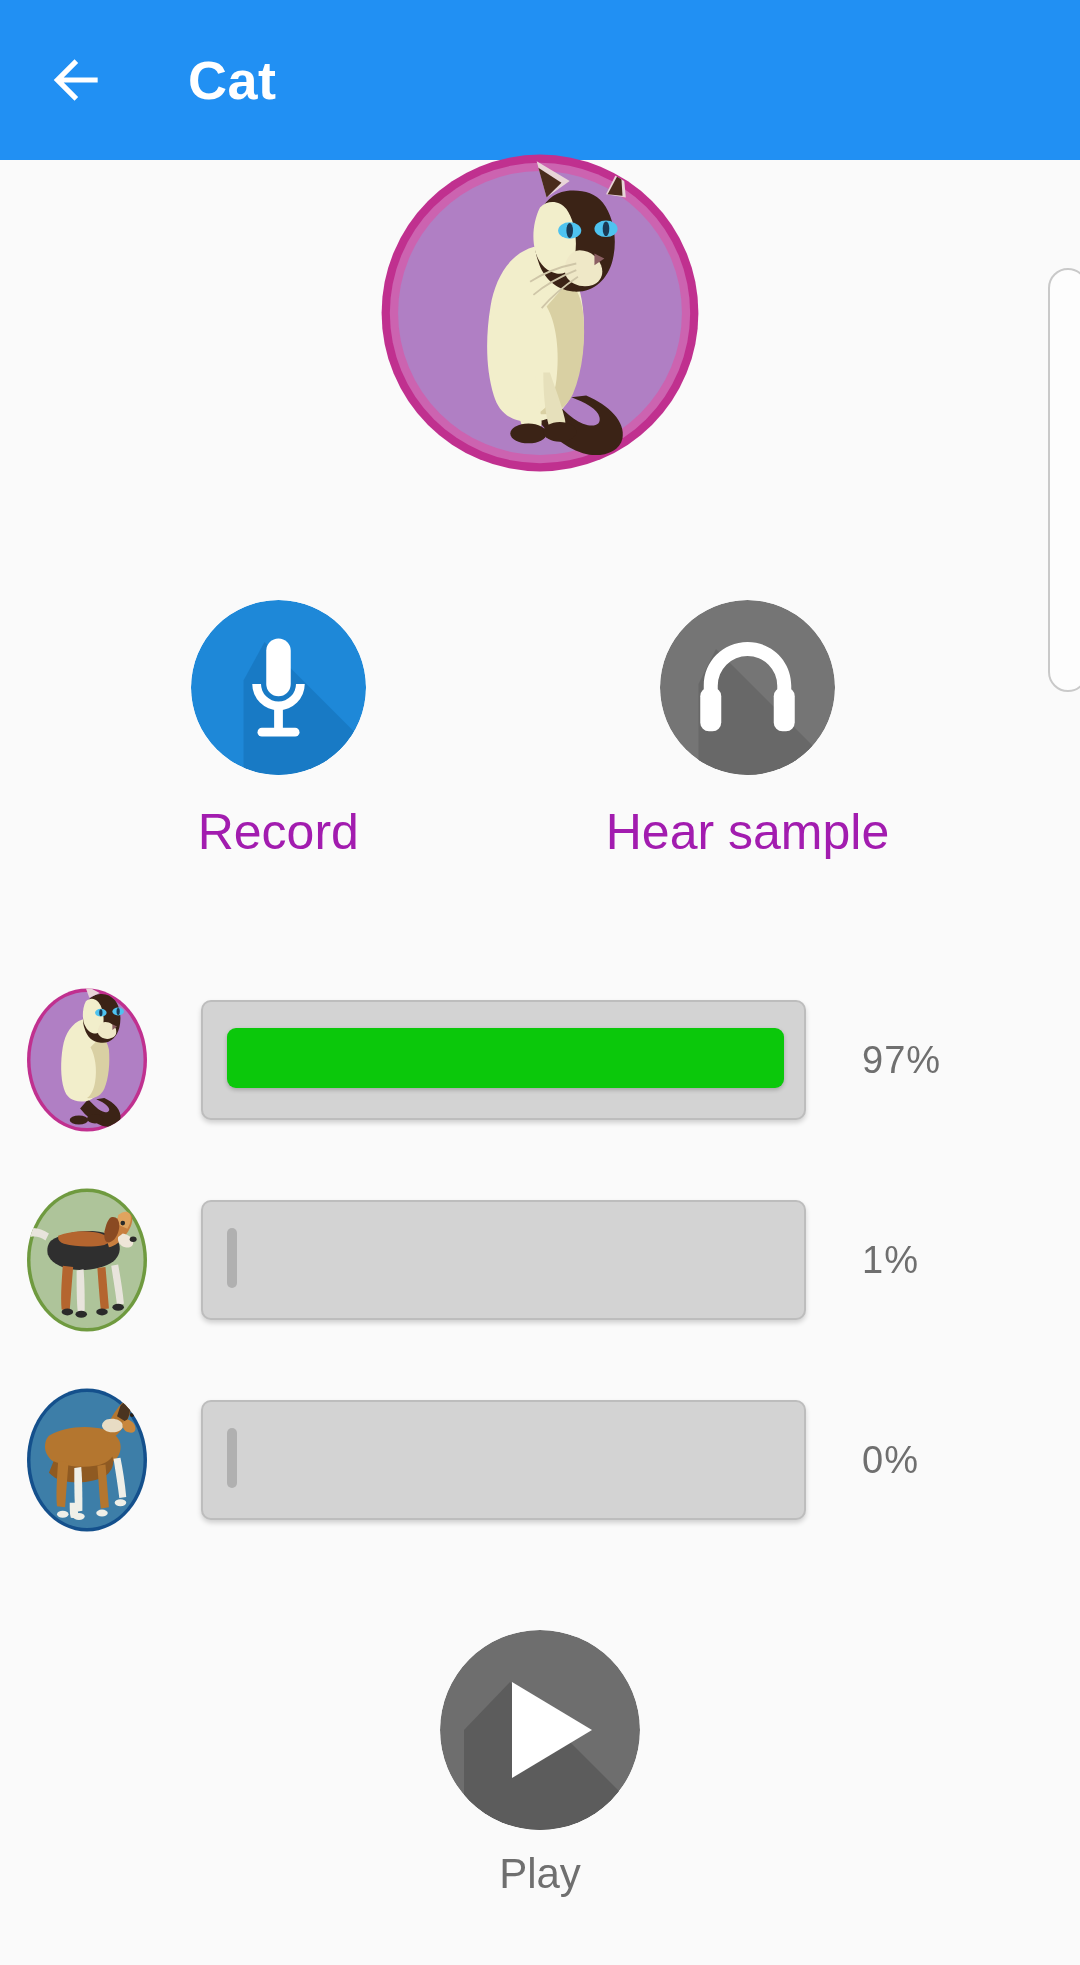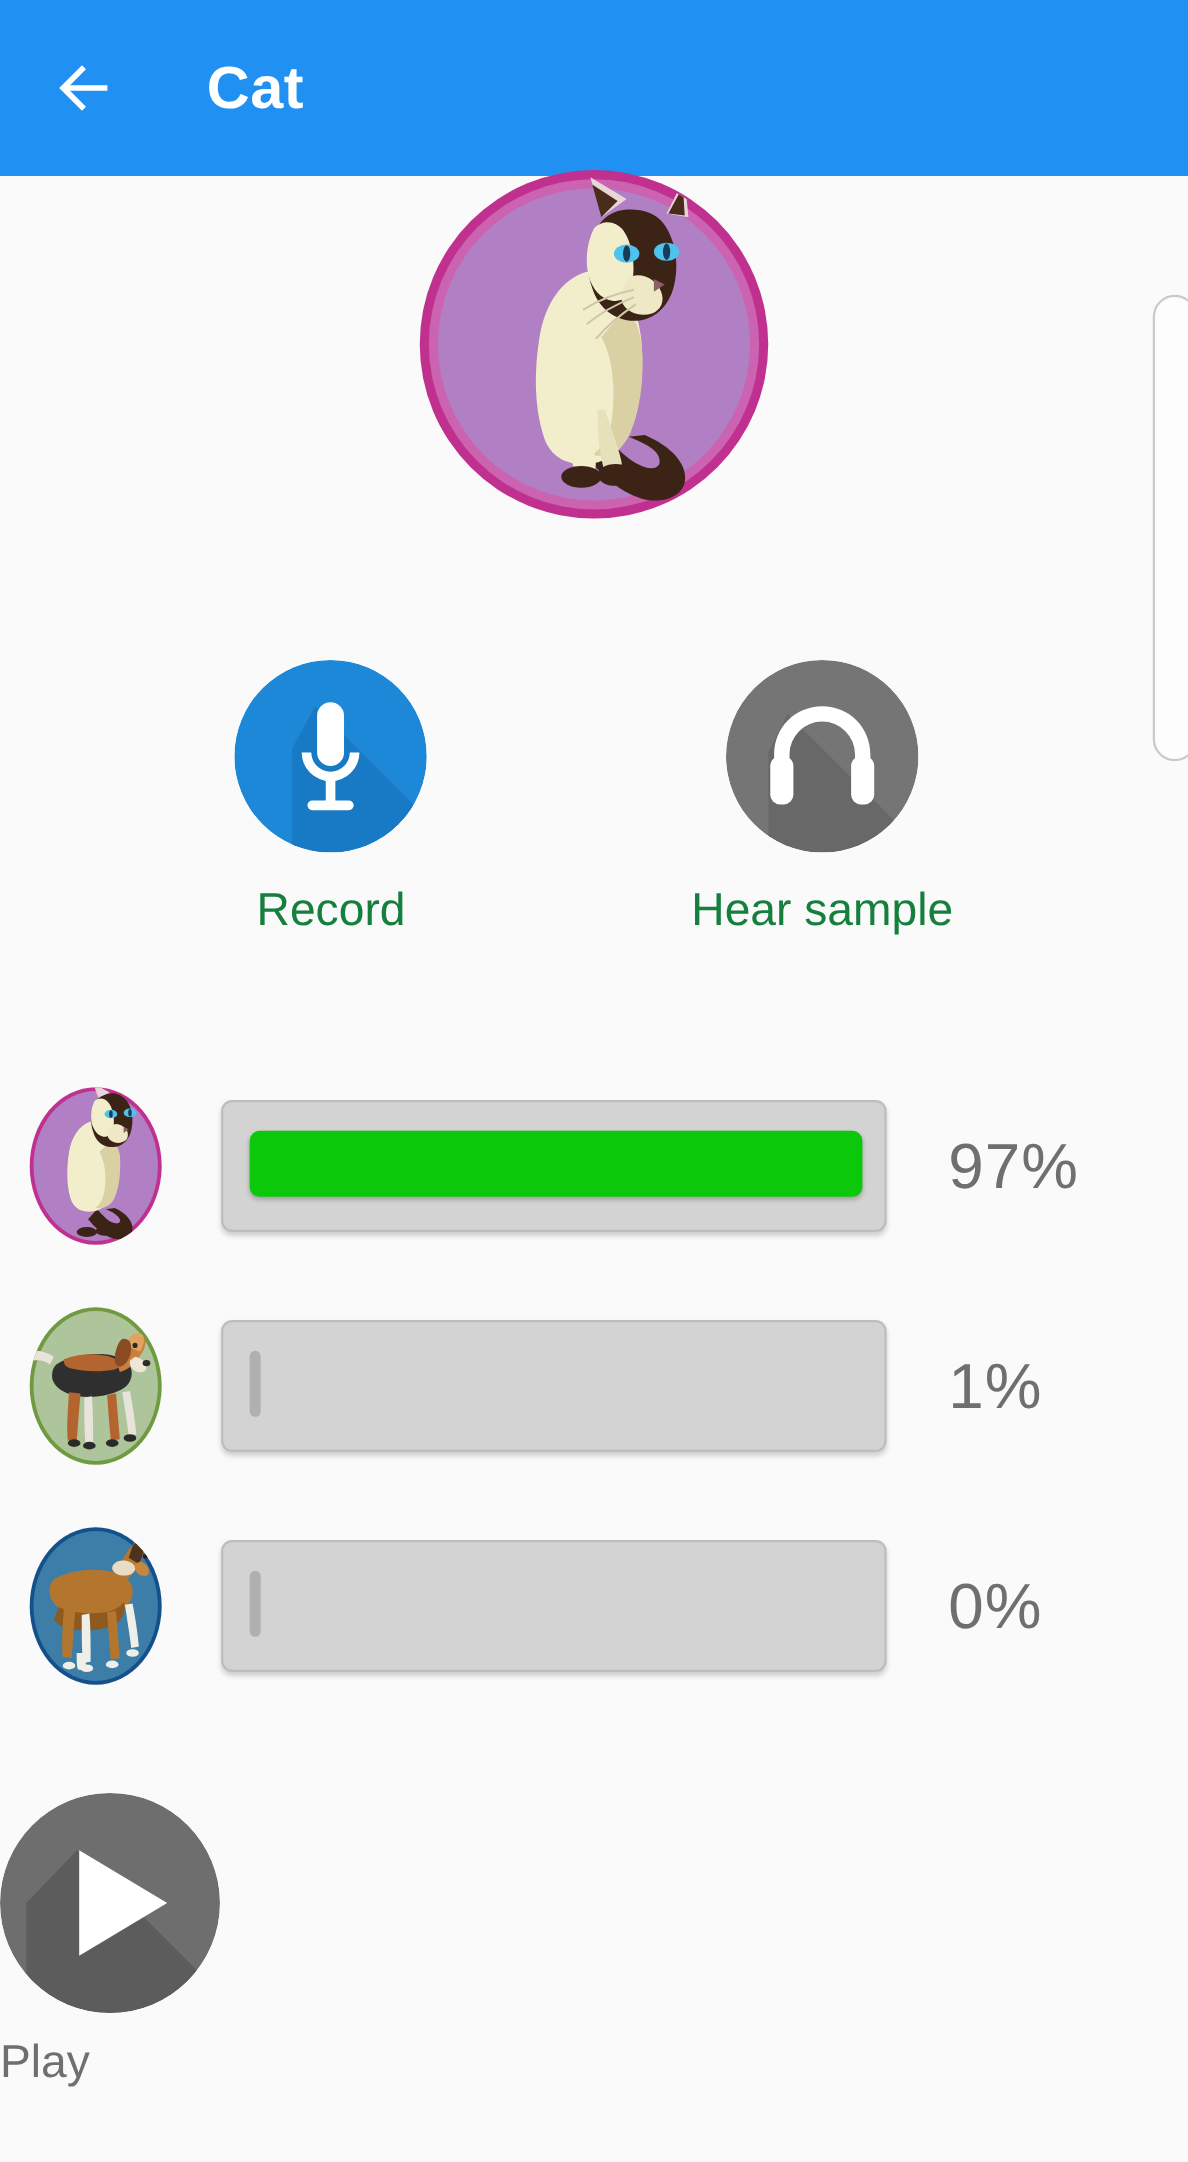--- a/index.html
+++ b/index.html
@@ -89,22 +89,22 @@
     width: 175px;
     height: 175px;
     border-radius: 50%;
     overflow: hidden;
     position: relative;
     cursor: pointer;
   }
   .fab svg { display: block; width: 175px; height: 175px; }
   .action-label {
     margin-top: 28px;
-    font-size: 42px;
-    color: #15803d;
+    font-size: 50px;
+    color: #a21caf;
   }
 
   
   .results {
     position: absolute;
     top: 960px;
     left: 0;
     width: 1080px;
   }
   .row {
@@ -140,37 +140,38 @@
     border-radius: 9px;
     box-shadow: 0 2px 4px rgba(0,0,0,0.22);
   }
   .bar-fill.empty {
     background: #b0b0b0;
     box-shadow: none;
     border-radius: 7px;
   }
   .pct {
     margin-left: 56px;
-    font-size: 58px;
+    font-size: 38px;
     color: #6f6f6f;
     letter-spacing: 1px;
     white-space: nowrap;
   }
 
   .row.r1 .bar-track { margin-left: 49px; }
   .row.r2, .row.r3 { height: 200px; }
 
   
   .play-wrap {
     position: absolute;
     top: 1630px;
     left: 0;
     width: 1080px;
     display: flex;
     flex-direction: column;
+    align-items: center;
   }
   .play-fab {
     width: 200px;
     height: 200px;
     border-radius: 50%;
     overflow: hidden;
     cursor: pointer;
   }
   .play-fab svg { display: block; width: 200px; height: 200px; }
   .play-label {

